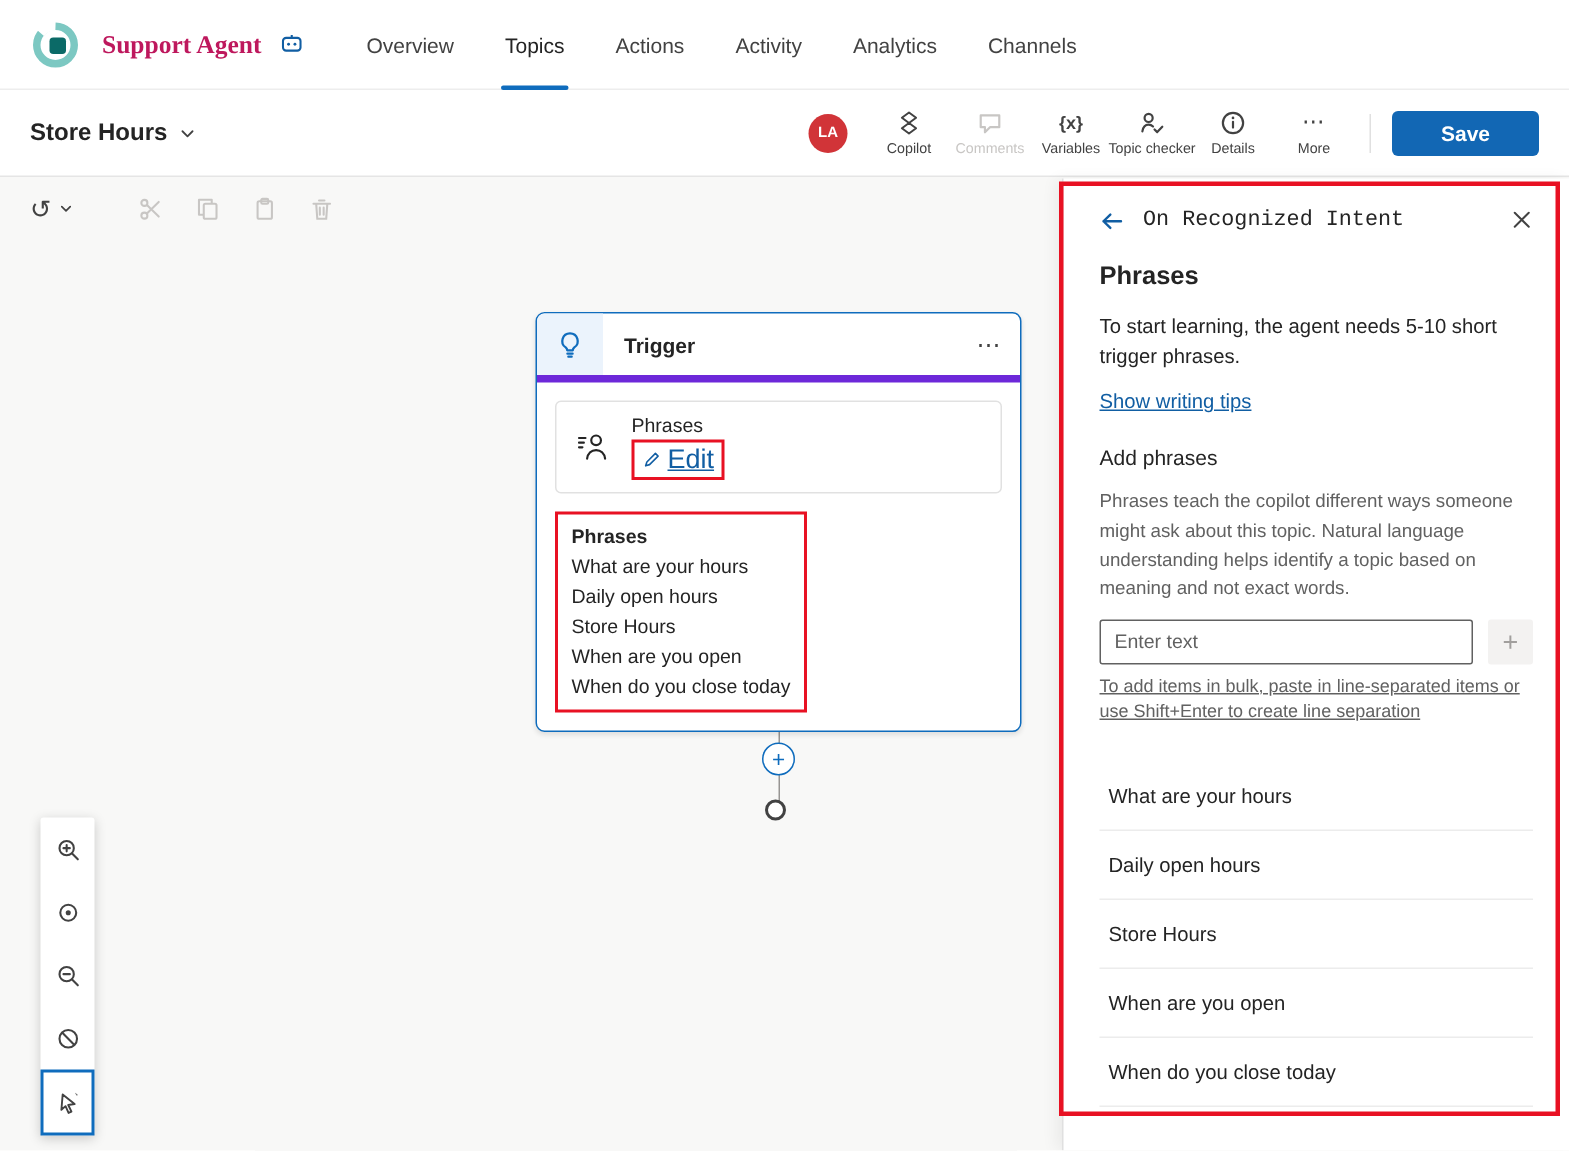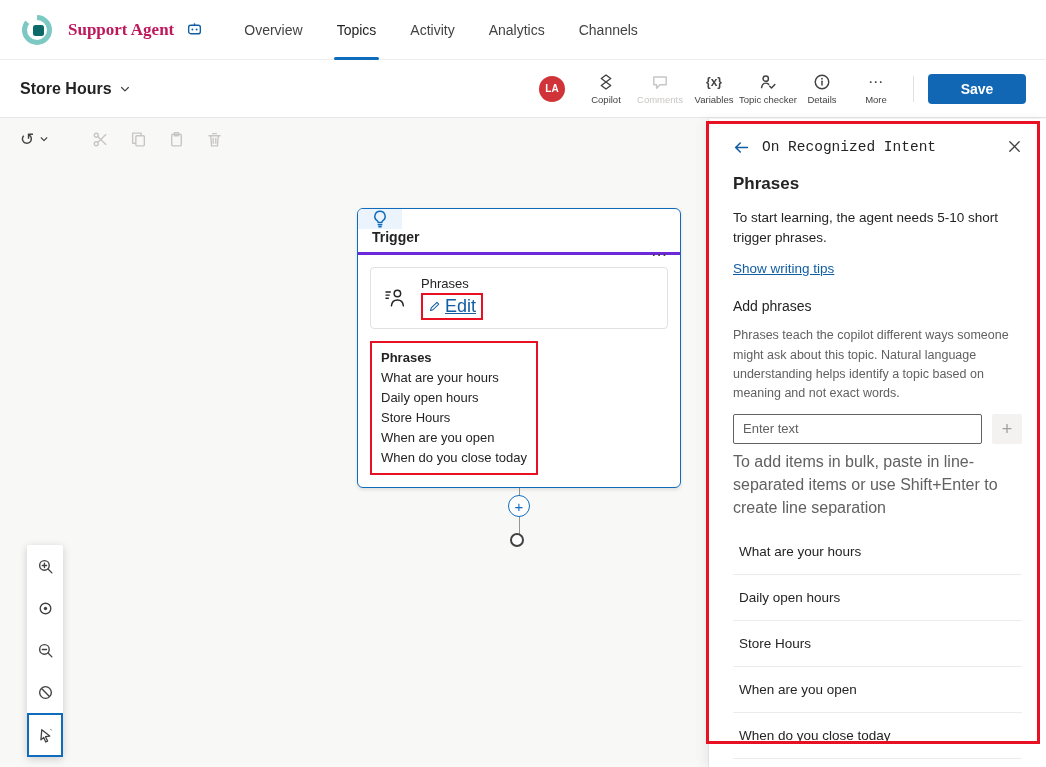--- a/index.html
+++ b/index.html
@@ -41,21 +41,21 @@
   
   .canvas{position:absolute;top:118px;left:0;right:0;bottom:0;background:#f8f8f7;}
   .edit-toolbar{position:absolute;top:8px;left:20px;display:flex;align-items:center;height:26px;}
   .undo-group{display:flex;align-items:center;gap:5px;color:#424242;cursor:pointer;}
   .undo-glyph{font-size:17px;line-height:1;}
   .tb-icons{display:flex;align-items:center;gap:20px;margin-left:42px;color:var(--disabled);}
   .tb-icon{width:18px;height:18px;display:flex;align-items:center;justify-content:center;cursor:pointer;}
 
   
   .node{position:absolute;left:357px;top:90px;width:324px;background:#fff;border:1px solid var(--accent);border-radius:6px;box-shadow:0 1.6px 3.6px rgba(0,0,0,.1);z-index:1;}
-  .node-header{height:46px;display:flex;align-items:flex-start;border-bottom:3px solid #6d28d9;flex-direction:column;}
+  .node-header{height:46px;display:flex;align-items:center;border-bottom:5px solid #6d28d9;}
   .node-icon-cell{width:44px;height:100%;background:#ebf3fc;border-radius:5px 0 0 0;display:flex;align-items:center;justify-content:center;color:var(--accent);}
   .node-title{margin-left:14px;font-size:14px;font-weight:600;}
   .node-more{margin-left:auto;margin-right:12px;font-size:16px;color:#424242;cursor:pointer;letter-spacing:1px;}
   .node-body{padding:12px;}
   .phrases-card{border:1px solid #e1e1e1;border-radius:4px;padding:8px 12px;display:flex;align-items:center;gap:14px;background:#fff;cursor:pointer;}
   .phrases-card .col{display:flex;flex-direction:column;gap:2px;}
   .phrases-card .cap{font-size:13px;color:#242424;}
   .edit-anno{display:inline-flex;align-items:center;gap:4px;border:2px solid var(--red);padding:1px 5px;width:max-content;}
   .edit-link{color:var(--link);text-decoration:underline;font-size:18px;display:inline-flex;align-items:center;gap:4px;cursor:pointer;}
   .summary-anno{margin-top:12px;border:2px solid var(--red);padding:5px 9px;width:max-content;max-width:100%;font-size:13px;line-height:20px;}
@@ -78,21 +78,21 @@
   .close-btn{margin-left:auto;color:#424242;display:flex;align-items:center;cursor:pointer;}
   .panel-title{font-size:17px;font-weight:700;margin-bottom:14px;}
   .panel-intro{font-size:13.5px;line-height:1.45;margin-bottom:12px;}
   .tips-link{display:inline-block;color:var(--link);text-decoration:underline;font-size:13.5px;margin-bottom:22px;cursor:pointer;}
   .add-heading{font-size:14px;font-weight:400;margin-bottom:12px;}
   .panel-desc{font-size:12.5px;color:var(--muted);line-height:1.55;margin-bottom:10px;}
   .input-row{display:flex;align-items:center;gap:10px;margin-bottom:6px;}
   .phrase-input{flex:1;height:30px;border:1px solid #616161;border-radius:2px;padding:0 9px;font-size:13px;font-family:inherit;color:#242424;background:#fff;}
   .phrase-input::placeholder{color:#616161;}
   .add-btn{width:30px;height:30px;border:none;border-radius:2px;background:#f3f2f1;color:#a19f9d;font-size:18px;line-height:1;cursor:pointer;}
-  .bulk-hint{font-size:16px;color:var(--muted);line-height:1.45;margin-bottom:10px;}
+  .bulk-hint{font-size:12px;color:var(--muted);line-height:1.45;margin-bottom:25px;text-decoration:underline;}
   .phrase-list{margin-top:4px;}
   .phrase-item{padding:15px 6px;font-size:13.5px;color:#242424;border-bottom:1px solid #ececec;cursor:pointer;}
 
   
   .anno-panel{position:absolute;left:706px;top:121px;width:334px;height:623px;border:3px solid var(--red);pointer-events:none;z-index:10;}
 
   svg{display:block;}
 </style>
 </head>
 <body>
@@ -112,20 +112,21 @@
       <svg width="17" height="17" viewBox="0 0 16 16" fill="none" stroke="#115ea3" stroke-width="1.3" stroke-linejoin="round">
         <rect x="2.5" y="4" width="11" height="8" rx="2"></rect>
         <circle cx="6" cy="8" r="0.9" fill="#115ea3" stroke="none"></circle>
         <circle cx="10" cy="8" r="0.9" fill="#115ea3" stroke="none"></circle>
         <path d="M8 4V2.2"></path>
       </svg>
     </div>
     <div class="tabs">
       <div class="tab">Overview</div>
       <div class="tab active">Topics</div>
+      <div class="tab">Actions</div>
       <div class="tab">Activity</div>
       <div class="tab">Analytics</div>
       <div class="tab">Channels</div>
     </div>
   </div>
 
   <div class="topicbar">
     <div class="topic-name">
       <span>Store Hours</span>
       <span>

